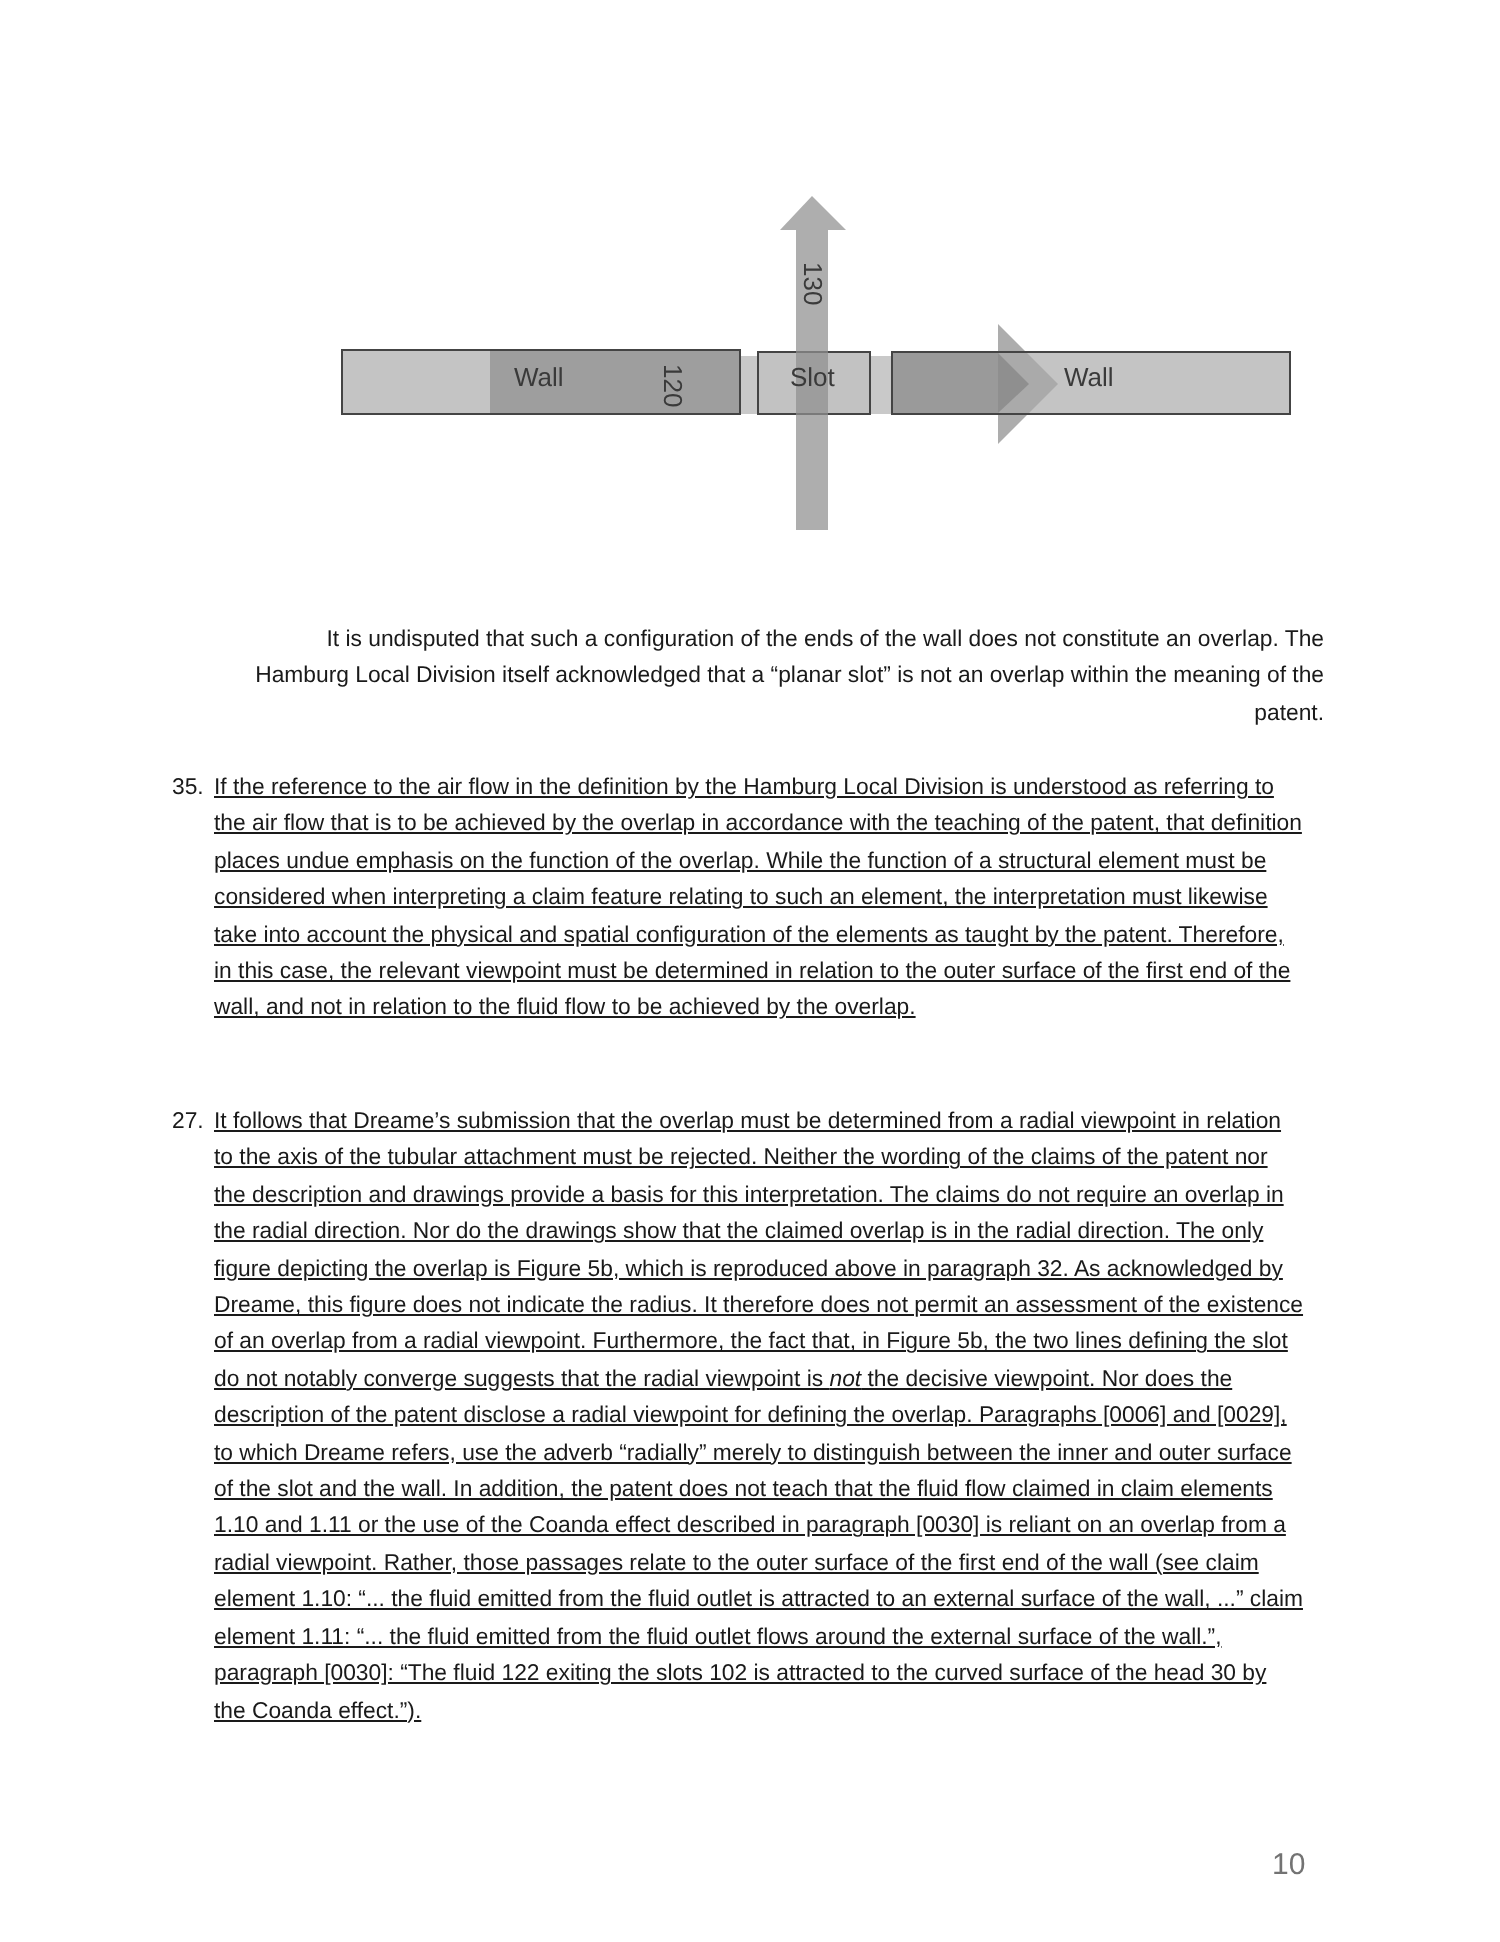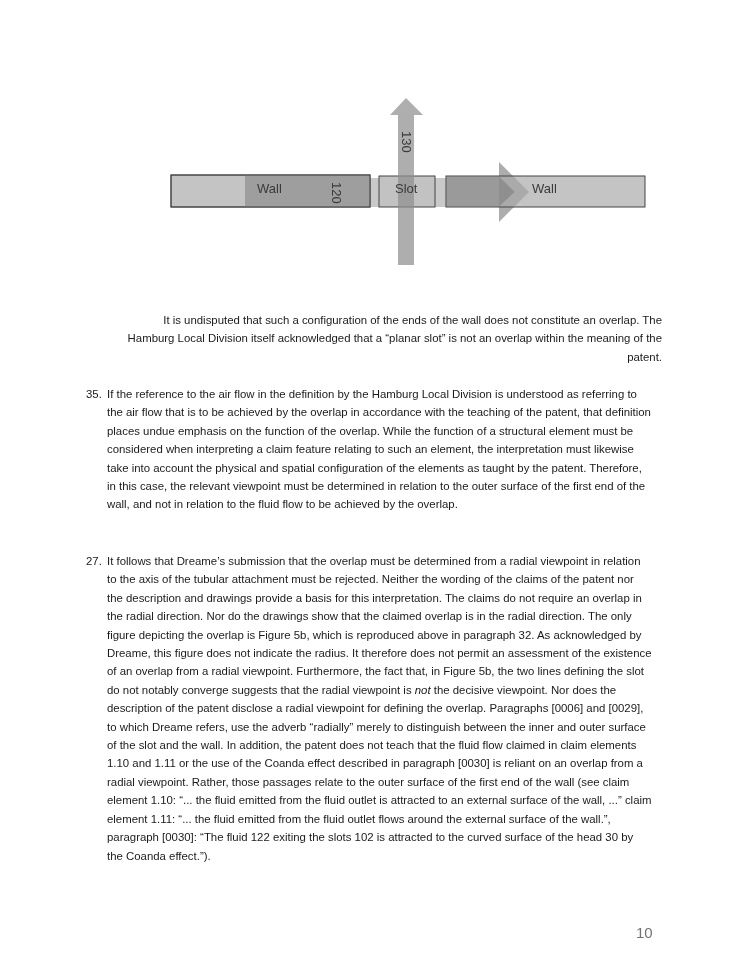--- a/index.html
+++ b/index.html
@@ -9,21 +9,21 @@
     .figure svg { position: absolute; left: 0; top: 0; }
     .fig-label { font-family: "Liberation Sans", sans-serif; font-size: 13px; fill: #3a3a3a; }
     .text-block { position: absolute; left: 117px; width: 545px;
                   font-family: "Liberation Sans", sans-serif; font-size: 11.4px;
                   line-height: 18.4px; color: #1a1a1a; text-align: right; }
     .para { margin: 0; }
     .numbered { position: absolute; left: 86px; width: 566px;
                 font-family: "Liberation Sans", sans-serif; font-size: 11.4px;
                 line-height: 18.4px; color: #1a1a1a; }
     .numbered .num { position: absolute; left: 0; top: 0; width: 21px; }
-    .numbered .body { margin-left: 21px; }
+    .numbered .body { margin-left: 21px; text-decoration: underline; }
     .page-number { position: absolute; left: 636px; top: 924px;
                    font-family: "Liberation Sans", sans-serif; font-size: 15px; color: #737373; }
     em { font-style: italic; text-align: center; }
   </style>
 </head>
 <body>
 
 <div class="figure">
   <svg width="750" height="290" viewBox="0 0 750 290">
 

